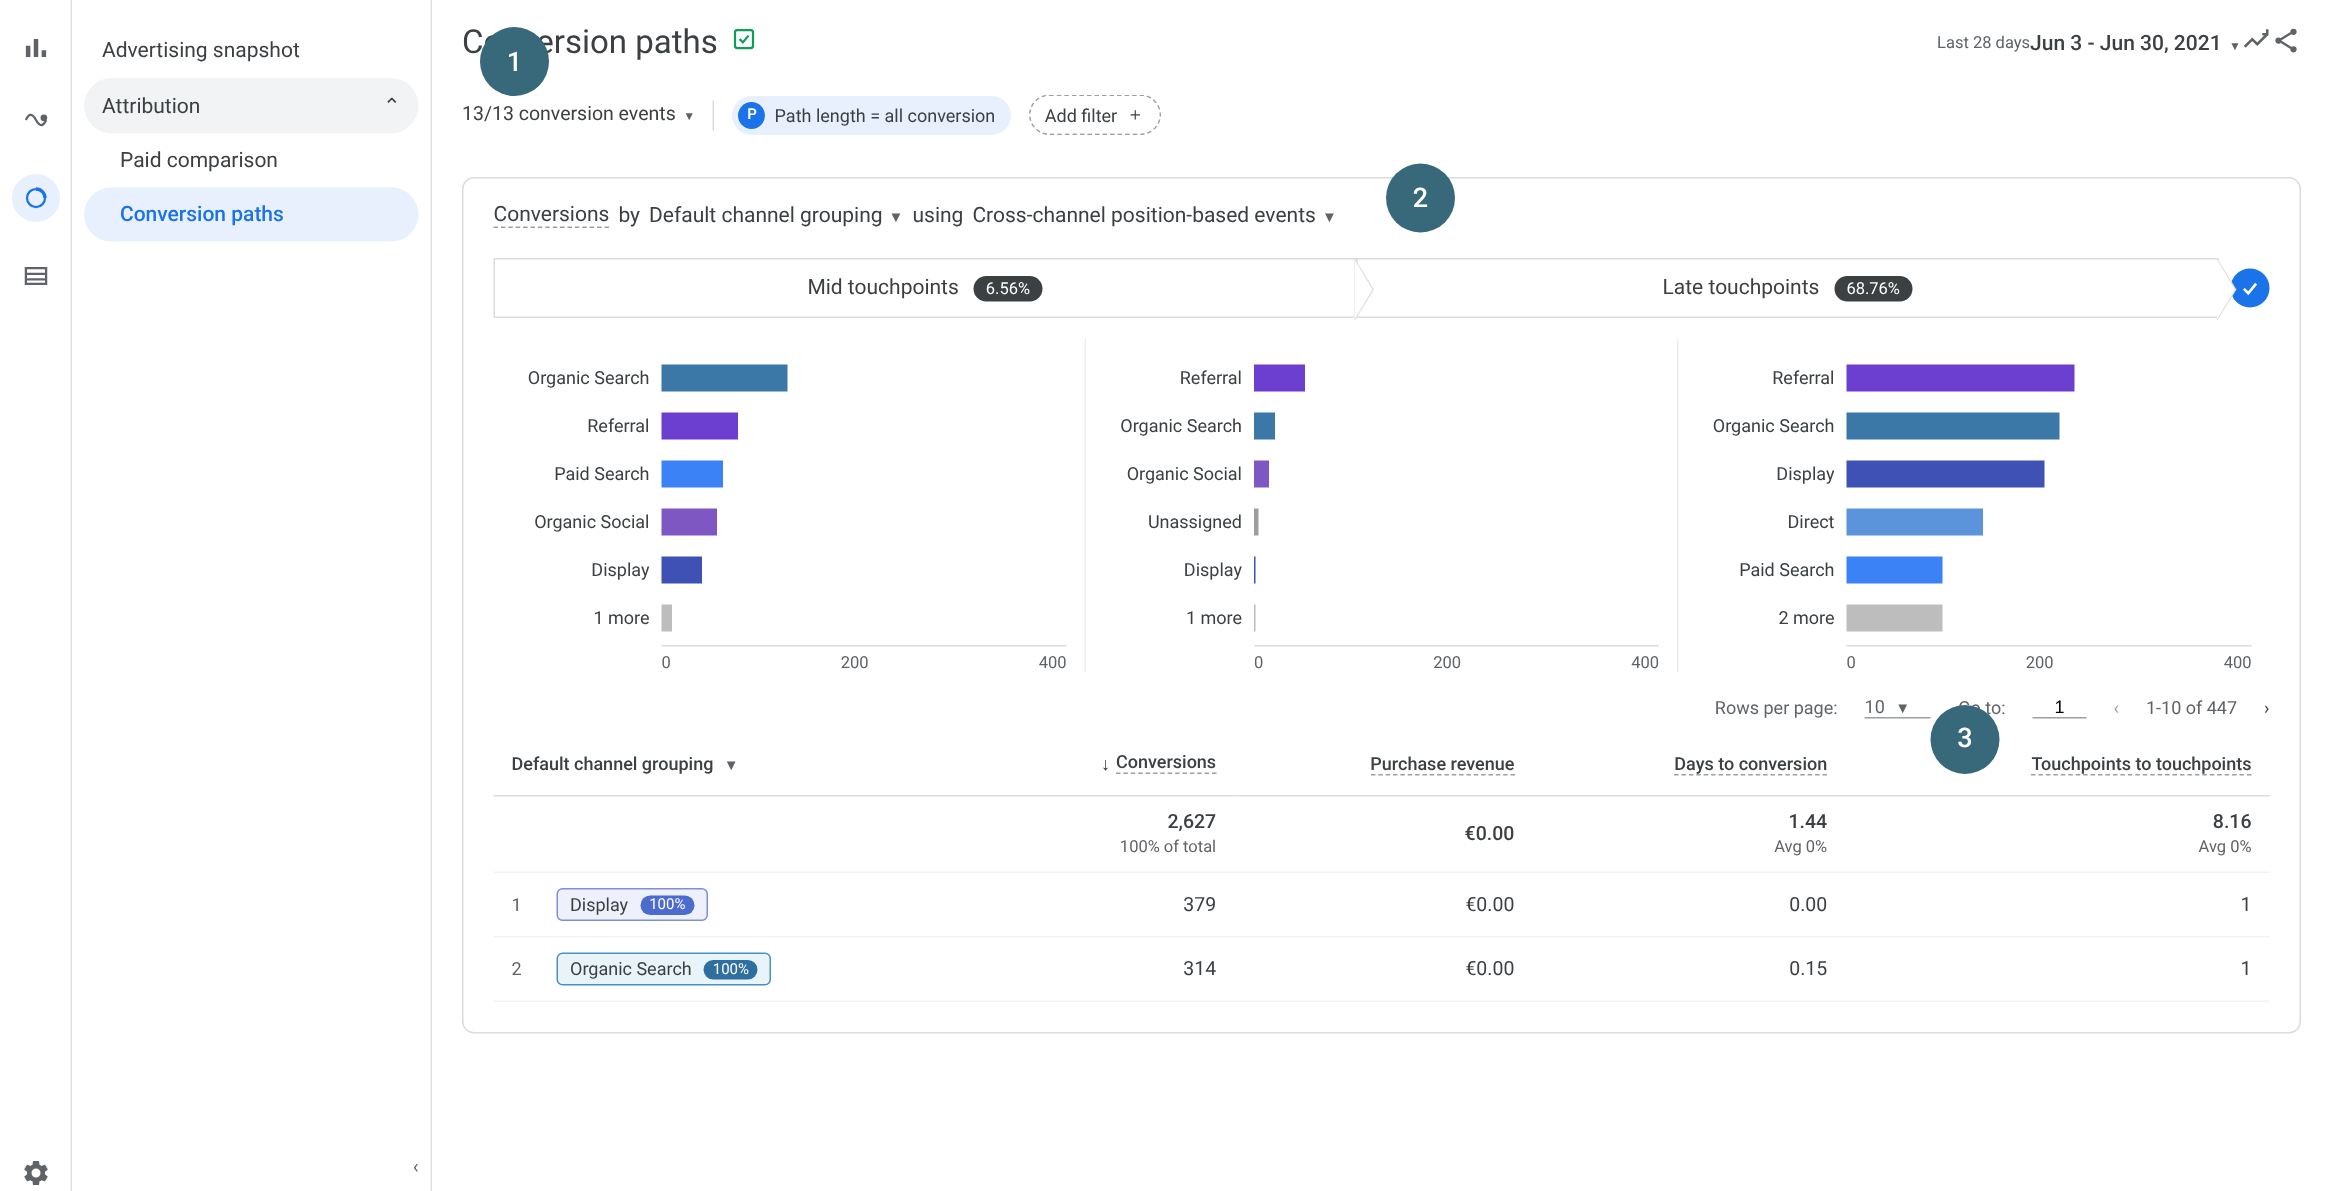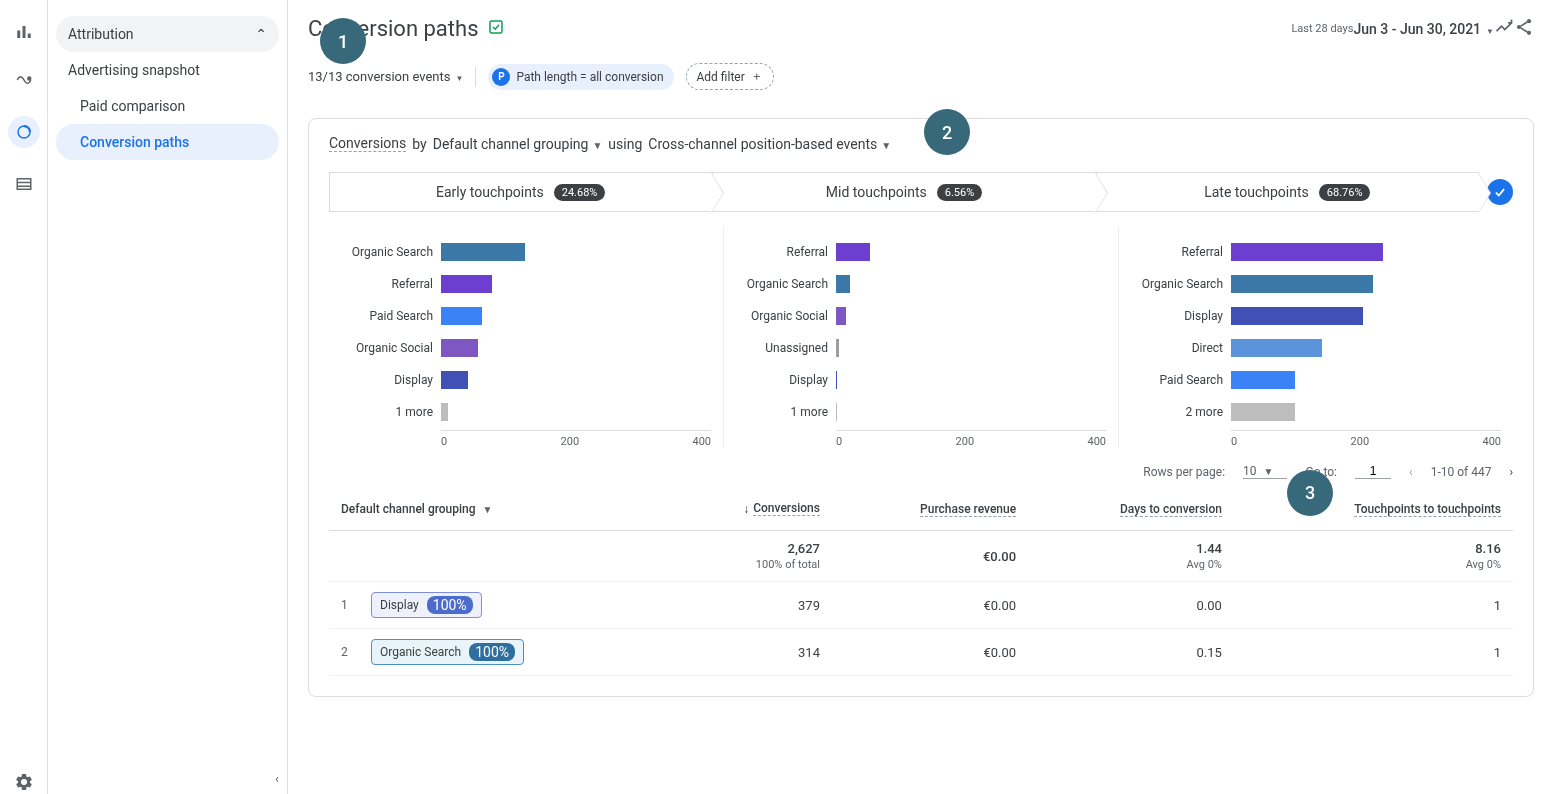--- a/index.html
+++ b/index.html
@@ -116,21 +116,21 @@
     table.data th:first-child { text-align:left; }
     table.data td { text-align:right; font-size:13px; padding:10px 12px; border-bottom:1px solid #f1f3f4; color:#3c4043;}
     table.data td:first-child { text-align:left; }
     .col-sort { display:inline-flex; align-items:center; gap:4px; }
     .dotted { border-bottom:1px dashed #9aa0a6; }
     .totals-row td { font-size:15px; font-weight:500; border-bottom:1px solid #dadce0; padding-top:16px;}
     .totals-sub { font-size:11px; color:#5f6368; font-weight:400; display:block; margin-top:2px;}
     .channel-chip {
       display:inline-flex; align-items:center; gap:8px; border:1.5px solid #7e8fd6; background:#eef1fb; border-radius:4px; padding:3px 8px; font-size:12px;
     }
-    .channel-chip .cpct { background:#4b6bcd; color:#fff; font-size:14px; border-radius:8px; padding:1px 6px;}
+    .channel-chip .cpct { background:#4b6bcd; color:#fff; font-size:10px; border-radius:8px; padding:1px 6px;}
     .channel-chip.organic { border-color:#4a90c2; background:#e9f3fa;}
     .channel-chip.organic .cpct{ background:#2f6fa0;}
     .row-idx { display:inline-block; width:30px; color:#5f6368; font-size:12px;}
     .callout {
       position:absolute; width:46px; height:46px; border-radius:50%; background:#37697a; color:#fff; display:flex; align-items:center; justify-content:center; font-size:18px; font-weight:500; z-index:50;
     }
     .tri { font-size:10px; margin-left:4px; color:#5f6368;}
     .share-icon, .chart-icon-btn { cursor:pointer; color:#5f6368; }
     .dropdown-icon::after{content:"▼"; font-size:8px; margin-left:5px; color:#5f6368;}
   </style>
@@ -166,27 +166,27 @@
     </div>
   <div class="rail-spacer"></div>
   <div class="rail-icon">
       <svg width="20" height="20" viewBox="0 0 24 24" fill="currentColor">
         <path d="M19.14,12.94a7,7,0,0,0,.05-.94,7,7,0,0,0-.05-.94l2-1.56a.5.5,0,0,0,.12-.63l-1.9-3.29a.5.5,0,0,0-.6-.22l-2.35.94a7,7,0,0,0-1.63-.94L14.5,2.84A.5.5,0,0,0,14,2.4H10a.5.5,0,0,0-.49.44L9.23,5.36a7,7,0,0,0-1.63.94L5.25,5.36a.5.5,0,0,0-.6.22l-1.9,3.29a.5.5,0,0,0,.12.63l2,1.56a7,7,0,0,0,0,1.88l-2,1.56a.5.5,0,0,0-.12.63l1.9,3.29a.5.5,0,0,0,.6.22l2.35-.94a7,7,0,0,0,1.63.94l.28,2.52A.5.5,0,0,0,10,21.6h4a.5.5,0,0,0,.49-.44l.28-2.52a7,7,0,0,0,1.63-.94l2.35.94a.5.5,0,0,0,.6-.22l1.9-3.29a.5.5,0,0,0-.12-.63ZM12,15.6A3.6,3.6,0,1,1,15.6,12,3.6,3.6,0,0,1,12,15.6Z"></path>
       </svg>
     </div>
 </div>
 
 <div class="sidebar">
+  <div class="sidebar-item">
+      <span>Advertising snapshot</span>
+    </div>
   <div class="sidebar-item section-header">
     <span>Attribution</span>
     <span>⌃</span>
   </div>
-  <div class="sidebar-item">
-      <span>Advertising snapshot</span>
-    </div>
   <div class="sidebar-item sidebar-sub">
       <span>Paid comparison</span>
     </div>
   <div class="sidebar-item sidebar-sub active">
       <span>Conversion paths</span>
     </div>
   <div class="sidebar-collapse">‹</div>
 </div>
 
 <div class="main">
@@ -235,24 +235,20 @@
 
     <div class="card-title-row">
       <span class="dotted-under">Conversions</span>
       <span> by </span>
       <span><span>Default channel grouping</span><span class="tri">▼</span></span>
       <span> using </span>
       <span><span>Cross-channel position-based events</span><span class="tri">▼</span></span>
     </div>
 
     <div class="chevron-tabs">
-      <div class="chevron-tab">
-        <span class="label">Early touchpoints</span>
-        <span class="pct">24.68%</span>
-      </div>
       <div class="chevron-tab">
         <span class="label">Mid touchpoints</span>
         <span class="pct">6.56%</span>
       </div>
       <div class="chevron-tab">
         <span class="label">Late touchpoints</span>
         <span class="pct">68.76%</span>
       </div>
       <div class="end-check">
           <svg width="14" height="14" viewBox="0 0 24 24" fill="none" stroke="#fff" stroke-width="3">

